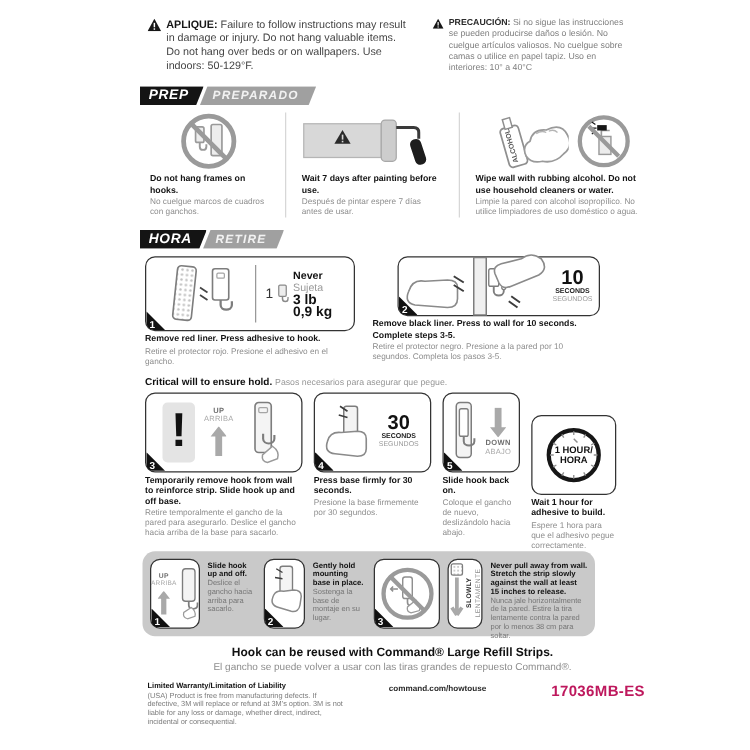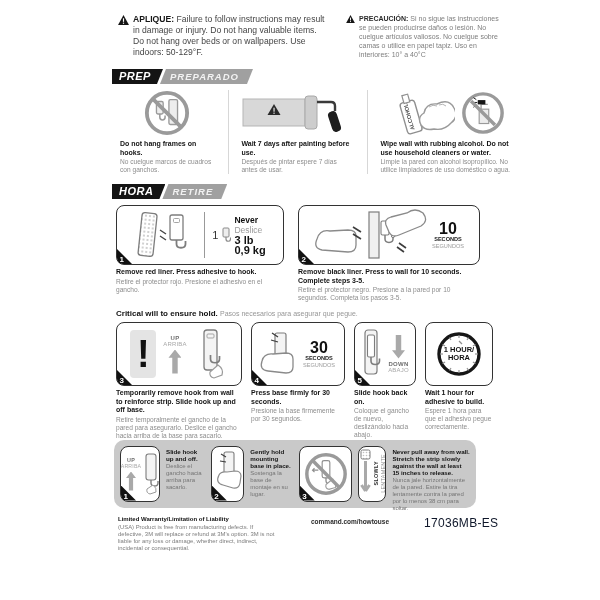--- a/index.html
+++ b/index.html
@@ -52,42 +52,42 @@
     position:relative;border:1.5px solid #333;border-radius:8px;background:#fff;
     display:flex;align-items:center;justify-content:center;box-sizing:border-box;
   }
   .badge{position:absolute;left:0;bottom:0;width:15px;height:15px;
     clip-path:polygon(0 0,0 100%,100% 100%);background:#111;border-bottom-left-radius:6px;}
   .badge span{position:absolute;left:2.5px;bottom:0px;color:#fff;font-size:8px;font-weight:bold;}
 
   
   .apply-row{display:flex;gap:14px;margin-left:4px;}
   .apply-col1{width:168px;}  .apply-col2{width:182px;}
-  .apply-col1 .panel{height:60px;}  .apply-col2 .panel{height:60px;}
+  .apply-col1 .panel{height:60px;}  .apply-col2 .panel{height:48px;margin-left:20px;}
   .apply-cap{margin-top:3px;}
   .holds-wrap{display:flex;align-items:center;gap:3px;border-left:1px solid #999;margin-left:8px;padding-left:7px;height:46px;}
   .holds-count{font-size:11px;color:#333;}
   .holds-block{line-height:10px;}
   .holds-en{font-weight:bold;font-size:8.5px;color:#111;}
   .holds-es{font-size:8.5px;color:#9a9a9a;}
   .holds-lb,.holds-kg{font-weight:bold;font-size:11px;color:#111;}
 
   .timer{text-align:center;line-height:7px;padding:0 3px;}
   .timer .n{font-weight:bold;font-size:16px;line-height:15px;color:#111;}
   .timer .s1{font-weight:bold;font-size:5.6px;color:#222;}
   .timer .s2{font-size:5.6px;color:#9a9a9a;}
 
   
   .critical{margin:7px 0 4px 4px;font-size:8px;}
   .critical b{color:#111;}
   .critical span{color:#969696;font-size:7px;}
 
   
   .steps-row{display:flex;gap:9px;margin-left:4px;}
-  .step-col3{width:126px;} .step-col4{width:94px;} .step-col5{width:62px;} .step-col6{width:68px;}
+  .step-col3{width:126px;} .step-col4{width:94px;} .step-col5{width:62px;} .step-col6{width:68px;margin-top:18px;}
   .steps-row .panel{height:64px;}
   .step-cap{margin-top:3px;}
   .excl{width:26px;height:48px;background:#e4e4e4;border-radius:4px;
     display:flex;align-items:center;justify-content:center;
     font-weight:900;font-size:38px;color:#111;font-family:"Liberation Sans",sans-serif;}
   .updown{display:flex;flex-direction:column;align-items:center;line-height:6.5px;}
   .dir-en{font-weight:bold;font-size:6px;color:#6e6e6e;letter-spacing:.3px;}
   .dir-es{font-size:6px;color:#a8a8a8;letter-spacing:.2px;}
   .arrow-up{width:13px;height:24px;background:#a9a9a9;margin-top:2px;
     clip-path:polygon(50% 0,100% 34%,71% 34%,71% 100%,29% 100%,29% 34%,0 34%);}
@@ -112,21 +112,21 @@
 
   
   .reuse{margin-top:8px;text-align:center;}
   .reuse-en{font-weight:bold;font-size:9.6px;color:#111;}
   .reuse-es{font-size:8px;color:#8d8d8d;margin-top:1px;}
   .foot-row{display:flex;margin-top:8px;align-items:flex-start;}
   .warranty{width:158px;margin-left:6px;}
   .warranty-title{font-weight:bold;font-size:6px;color:#111;line-height:7px;}
   .warranty-text{font-size:5.9px;line-height:7px;color:#7c7c7c;margin-top:1px;}
   .website{flex:1;text-align:center;font-weight:bold;font-size:6.5px;color:#2a2a2a;padding-top:2px;}
-  .partnum{width:92px;text-align:left;font-weight:normal;font-size:12px;color:#0f172a;letter-spacing:.3px;}
+  .partnum{width:92px;text-align:right;font-weight:bold;font-size:12px;color:#be185d;letter-spacing:.3px;}
 
   svg{display:block;}
 </style>
 </head>
 <body>
 
 <div class="sheet">
 <div class="content">
 
   <div class="caution-row">
@@ -247,21 +247,21 @@
         <div class="holds-wrap">
           <span class="holds-count">1</span>
           <span>
             <svg width="10" height="17" viewBox="0 0 10 17">
                   <rect x="2" y="1" width="6" height="9" rx="1" fill="#eee" stroke="#8a8a8a"></rect>
                   <path d="M5 10 v2 c0 3 4.5 3 4.5 0 v-1.5" fill="none" stroke="#8a8a8a" stroke-width="1.2"></path>
                 </svg>
           </span>
           <div class="holds-block">
             <div class="holds-en">Never</div>
-            <div class="holds-es">Deslice</div>
+            <div class="holds-es">Sujeta</div>
             <div class="holds-lb">3 lb</div>
             <div class="holds-kg">0,9 kg</div>
           </div>
         </div>
         <div class="badge">
               <span>1</span>
             </div>
       </div>
       <div class="apply-cap">
         <div class="cap-en">Remove red liner. Press adhesive to hook.</div>
@@ -490,20 +490,24 @@
         <div class="vtext g">LENTAMENTE</div>
       </div>
     </div>
 
     <div class="rcap rcap3">
       <div class="cap-en">Never pull away from wall. Stretch the strip slowly against the wall at least 15 inches to release.</div>
       <div class="cap-es">Nunca jale horizontalmente de la pared. Estire la tira lentamente contra la pared por lo menos 38 cm para soltar.</div>
     </div>
   </div>
 
+  <div class="reuse">
+    <div class="reuse-en">Hook can be reused with Command® Large Refill Strips.</div>
+    <div class="reuse-es">El gancho se puede volver a usar con las tiras grandes de repuesto Command®.</div>
+  </div>
 
   <div class="foot-row">
     <div class="warranty">
       <div class="warranty-title">Limited Warranty/Limitation of Liability</div>
       <div class="warranty-text">(USA) Product is free from manufacturing defects. If defective, 3M will replace or refund at 3M's option. 3M is not liable for any loss or damage, whether direct, indirect, incidental or consequential.</div>
     </div>
     <div class="website">command.com/howtouse</div>
     <div class="partnum">17036MB-ES</div>
   </div>
 

